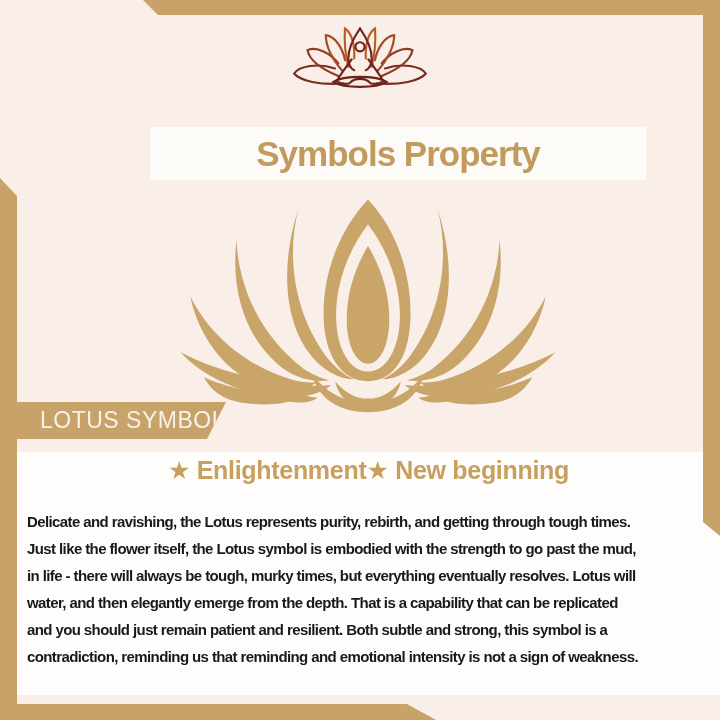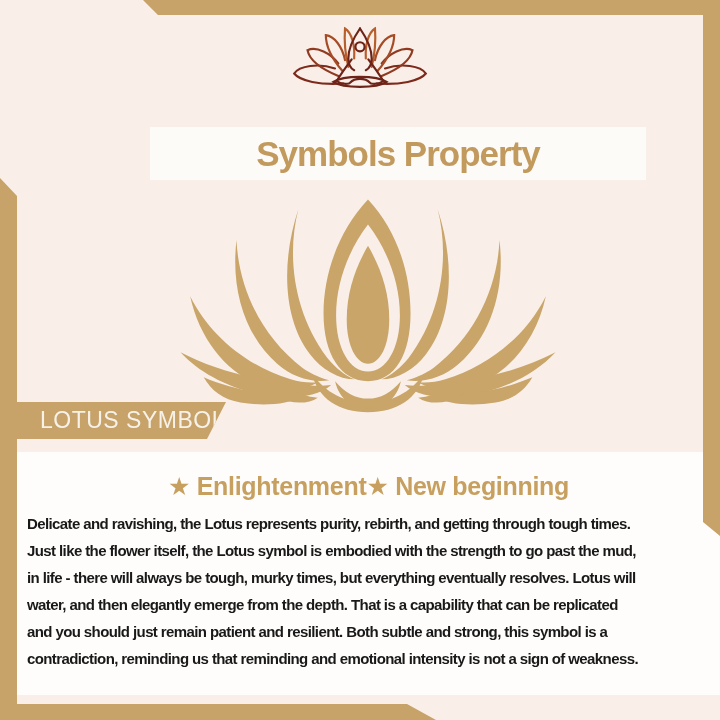--- a/index.html
+++ b/index.html
@@ -32,24 +32,24 @@
   }
   .ribbon .ribbon-label{
     display:block;padding-left:40px;line-height:37px;font-size:23px;
     letter-spacing:.5px;color:#f7f2e9;
   }
   .panel{
     position:absolute;left:17px;top:452px;width:703px;height:243px;z-index:3;
     background:#fefdfb;overflow:hidden;
   }
   .heading{
-    margin-top:18px;height:32px;line-height:32px;text-align:center;
+    margin-top:2px;height:32px;line-height:32px;text-align:center;
     font-size:25px;font-weight:700;letter-spacing:-0.3px;color:#c79f5e;
   }
-  .body-text{margin-top:8px;padding-left:10px;}
+  .body-text{margin-top:22px;padding-left:10px;}
   .body-line{
     white-space:nowrap;line-height:27px;font-size:15px;font-weight:700;
     letter-spacing:-0.6px;color:#191919;
   }
 </style>
 </head>
 <body>
 
 <div class="canvas">
 

